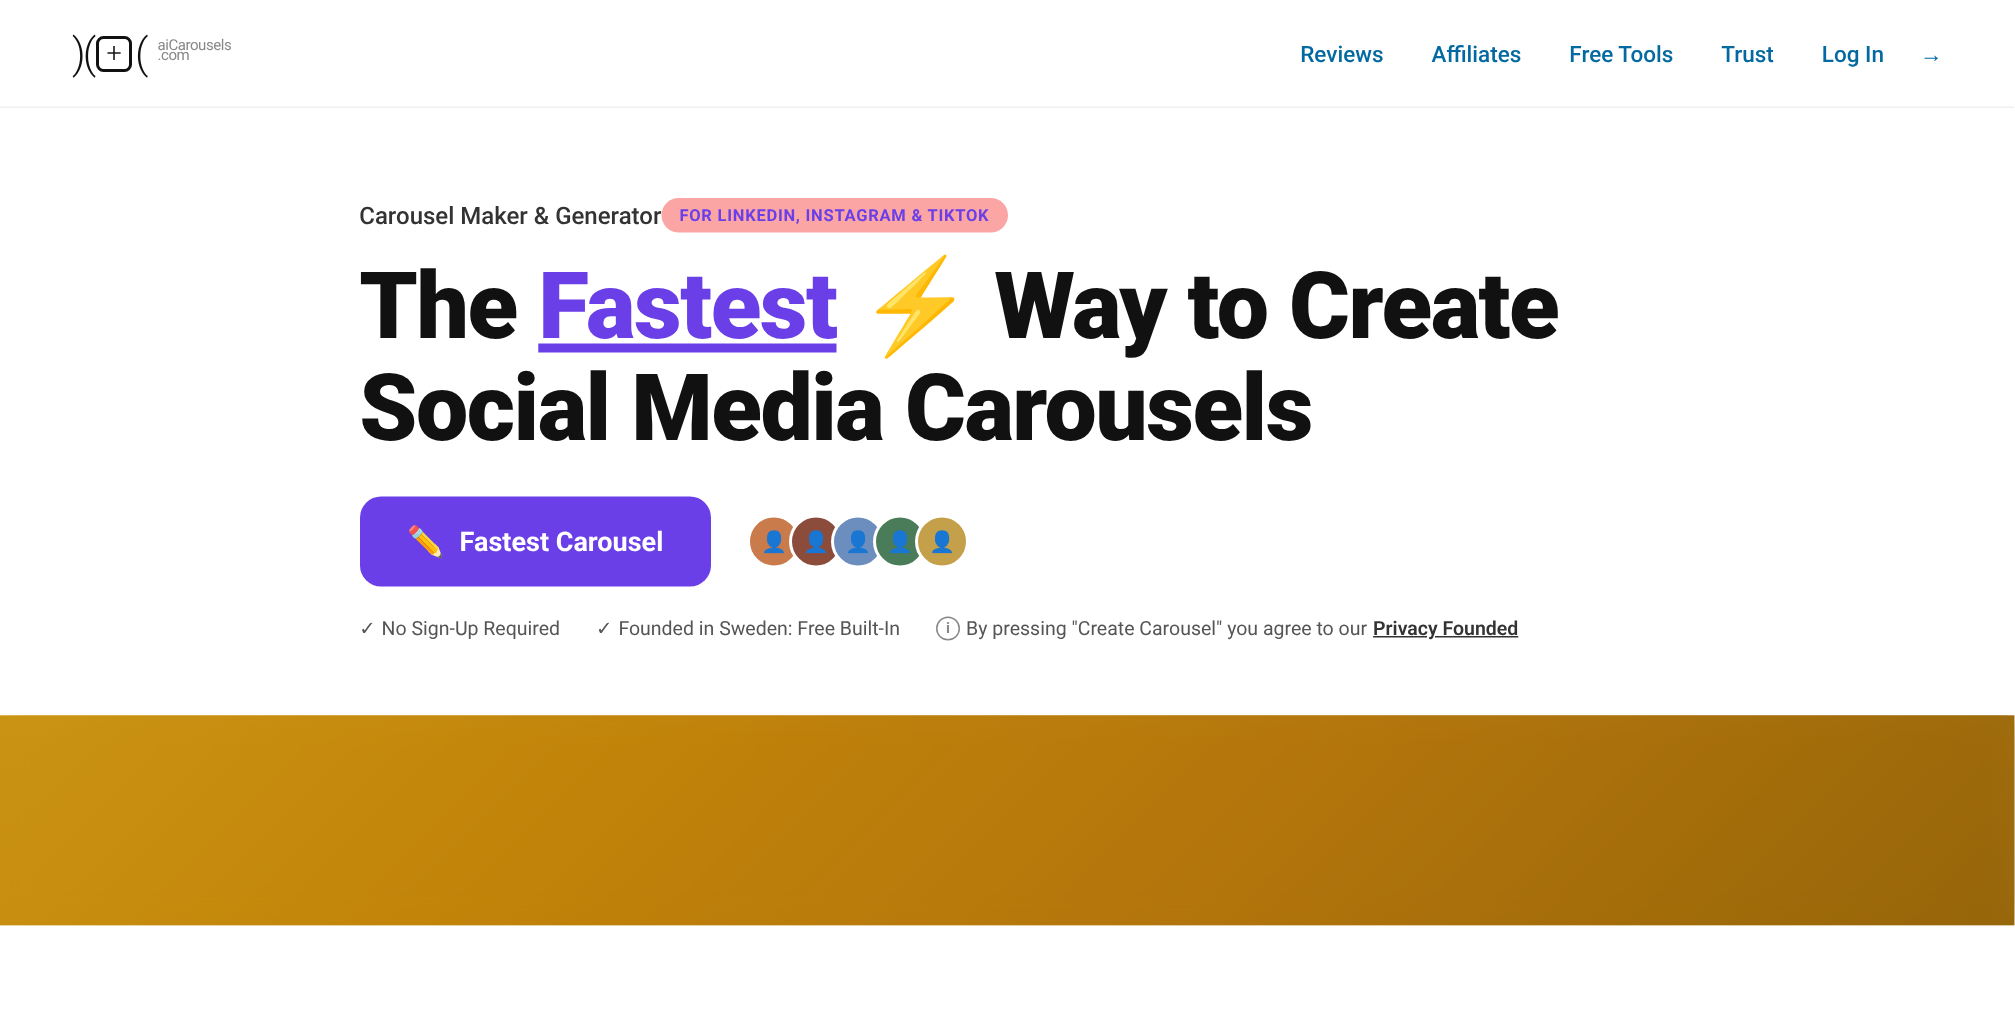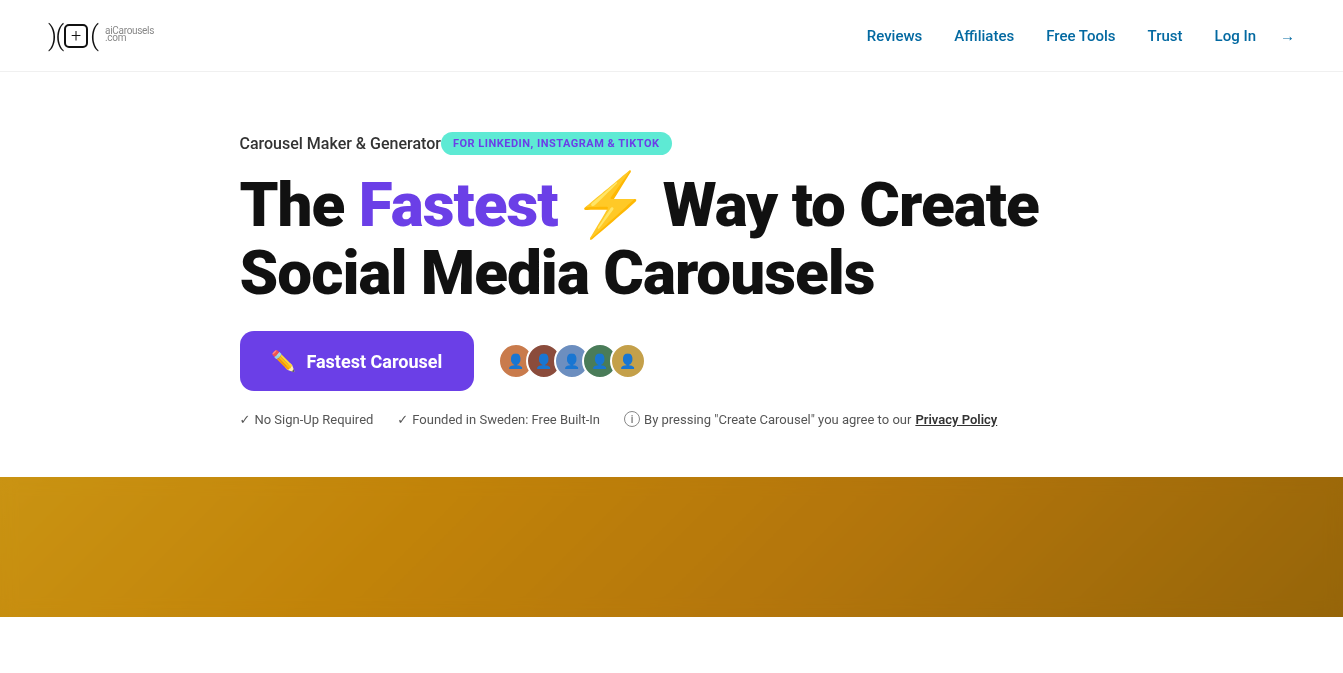--- a/index.html
+++ b/index.html
@@ -93,39 +93,40 @@
       align-items: center;
       gap: 0;
       margin-bottom: 16px;
     }
     .hero-subtitle {
       font-size: 16px;
       color: #333;
       font-weight: 500;
     }
     .hero-badge {
-      background: #5eead4;
+      background: #fca5a5;
       color: #6B3FE7;
       font-size: 11px;
       font-weight: 700;
       padding: 5px 12px;
       border-radius: 20px;
       letter-spacing: 0.5px;
       text-transform: uppercase;
     }
     .hero-headline {
       font-size: 62px;
       font-weight: 900;
       line-height: 1.1;
       color: #111;
       margin-bottom: 24px;
       letter-spacing: -1px;
     }
     .hero-headline .fastest {
       color: #6B3FE7;
+      text-decoration: underline;
     }
     .hero-headline .lightning {
       display: inline-block;
     }
     .hero-description {
       font-size: 17px;
       color: #444;
       line-height: 1.6;
       max-width: 720px;
       margin-bottom: 36px;
@@ -314,20 +315,20 @@
     </div>
     <span class="trust-divider"> </span>
     <div class="trust-item">
       <span class="trust-check">✓</span>
       <span>Founded in Sweden: Free Built-In</span>
     </div>
     <span class="trust-divider"> </span>
     <div class="trust-item">
       <span class="info-icon">i</span>
       <span>By pressing "Create Carousel" you agree to our</span>
-      <a href="#" class="privacy-link">Privacy Policy</a>
+      <a href="#" class="privacy-link">Privacy Founded</a>
     </div>
   </div>
 </section>
 
 <div class="preview-section">
   <div class="preview-blur"></div>
 </div>
 
 </body></html>

